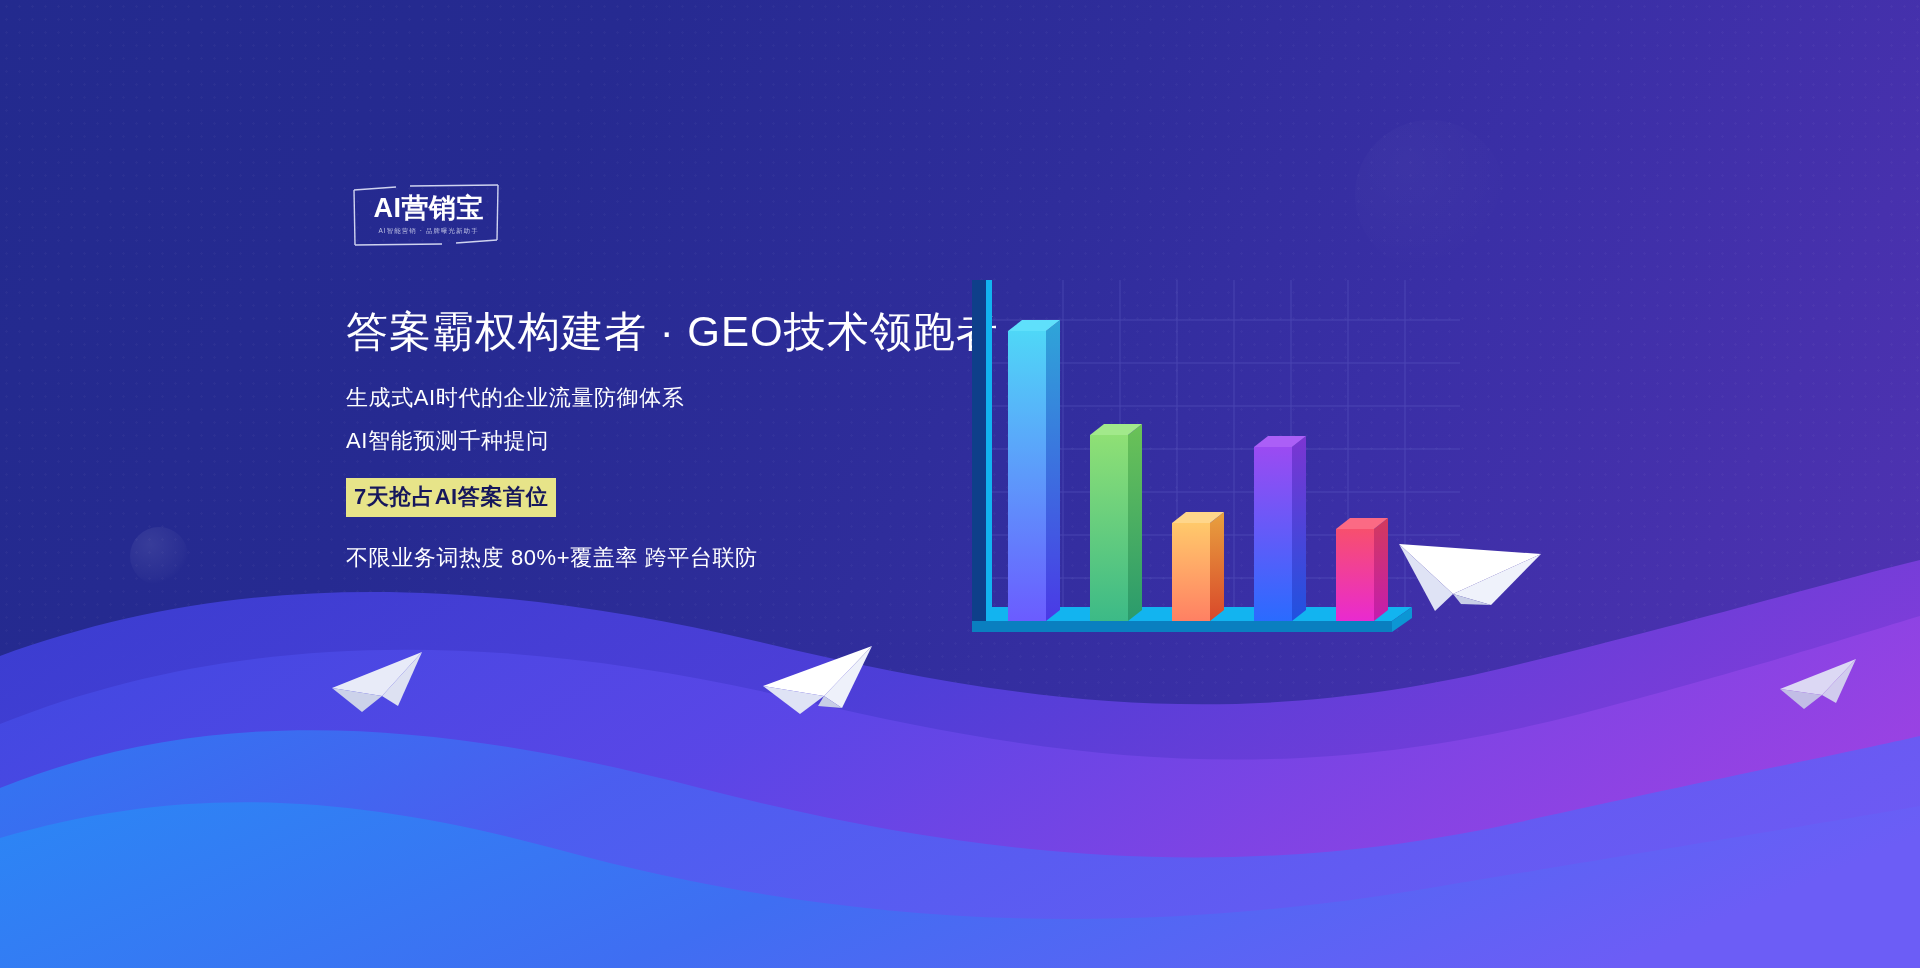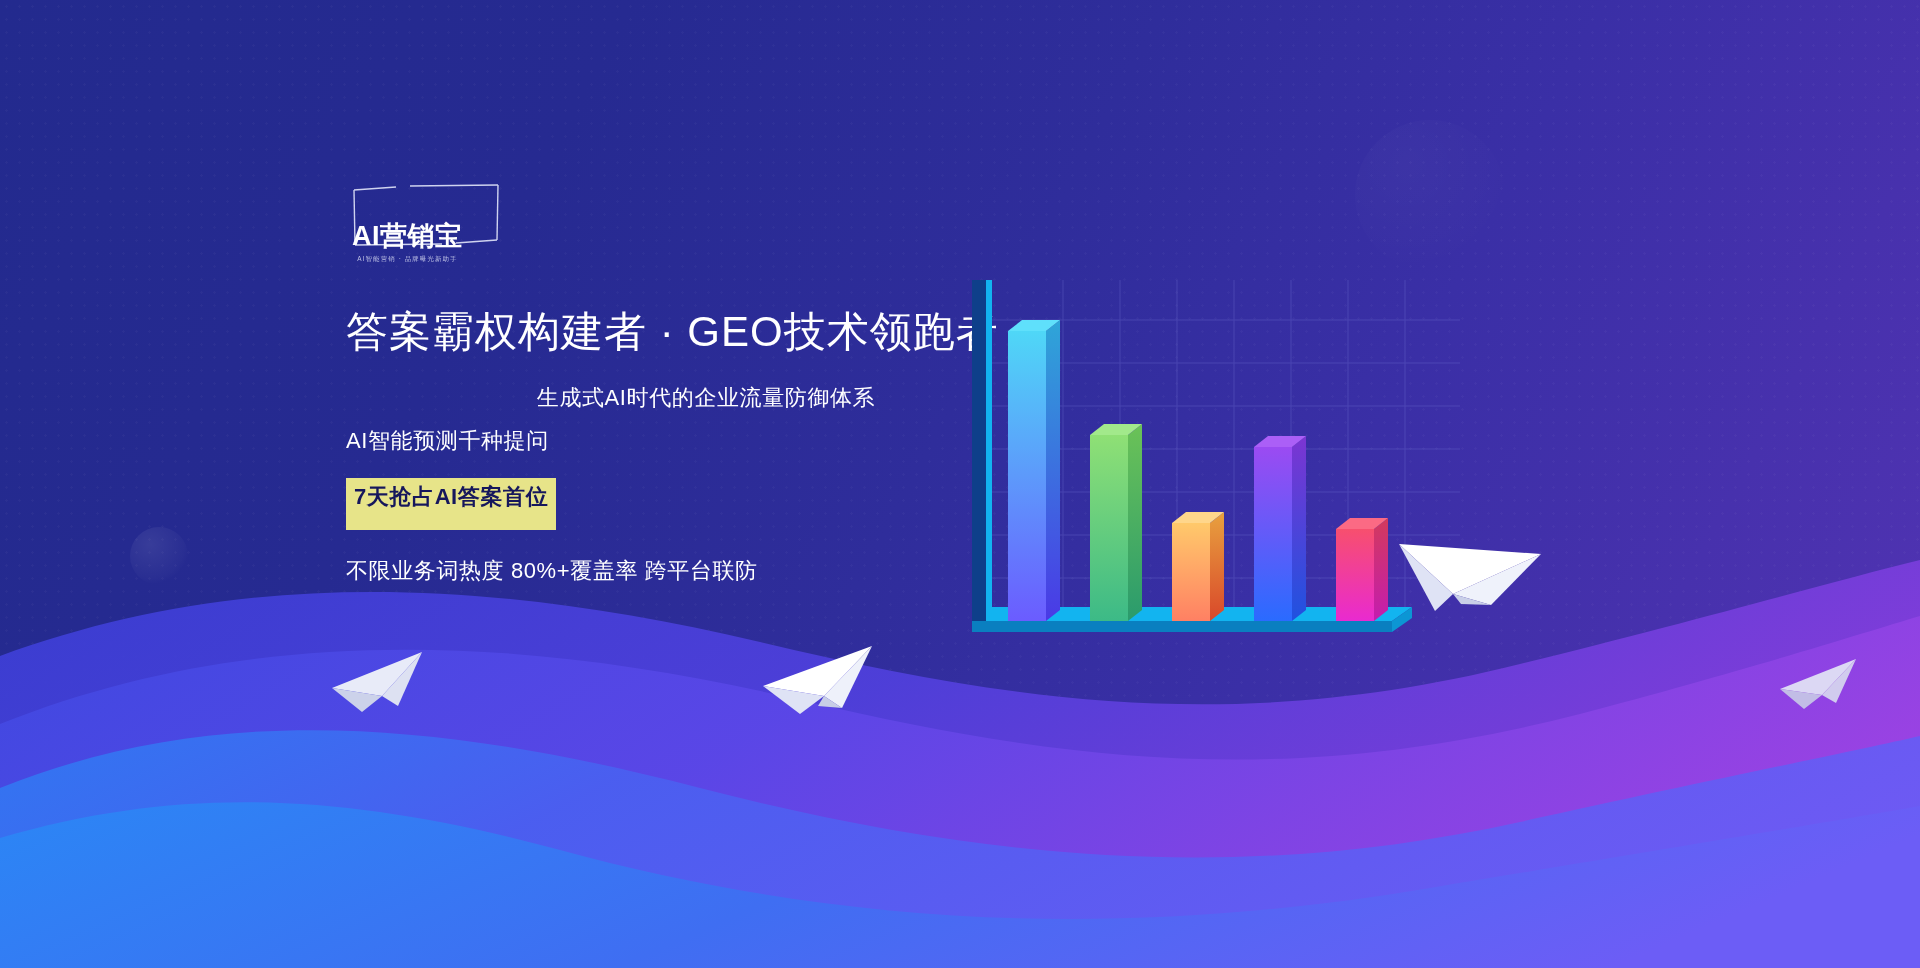--- a/index.html
+++ b/index.html
@@ -56,22 +56,21 @@
     height: 62px;
   }
   #logo-frame {
     position: absolute;
     inset: 0;
   }
   #logo-text-wrap {
     position: absolute;
     left: 0; right: 16px;
     top: 9px;
-    text-align: left;
-    margin-top: 28px;
+    text-align: right;
   }
   #logo-main {
     display: block;
     font-size: 27px;
     font-weight: bold;
     color: #ffffff;
     letter-spacing: 0.5px;
     line-height: 30px;
     white-space: nowrap;
   }
@@ -102,32 +101,32 @@
     white-space: nowrap;
   }
   .subline {
     font-size: 22px;
     line-height: 30px;
     color: #ffffff;
     font-weight: 400;
     letter-spacing: 0.6px;
     white-space: nowrap;
   }
-  #subline-1 { margin-top: 25px; text-align: center; }
+  #subline-1 { margin-top: 25px; }
   #subline-2 { margin-top: 13px; }
   #highlight-row { margin-top: 22px; }
   #highlight-line {
     display: inline-block;
     background: #e7e489;
     color: #16175c;
     font-size: 22px;
     line-height: 30px;
     font-weight: bold;
     letter-spacing: 0.6px;
-    padding: 4px 8px 18px 8px;
+    padding: 4px 8px 5px 8px;
     white-space: nowrap;
   }
   #subline-3 { margin-top: 26px; }
 
   
   #chart-illustration {
     position: absolute;
     left: 960px;
     top: 280px;
     width: 500px;

